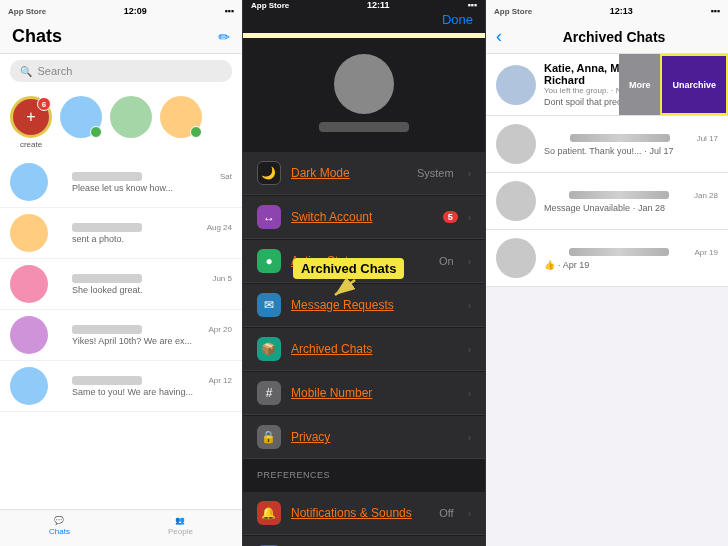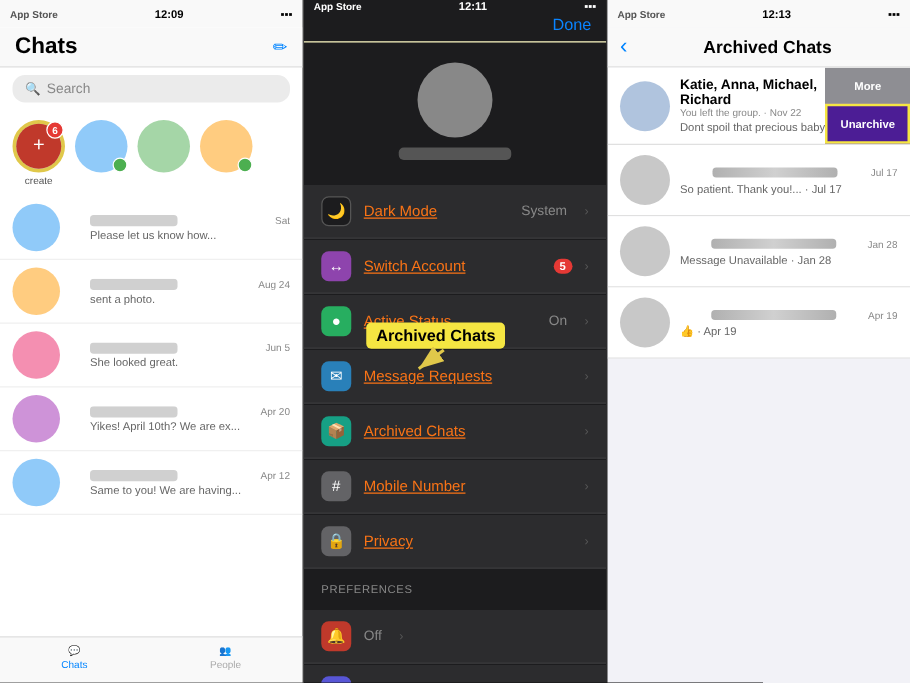--- a/index.html
+++ b/index.html
@@ -428,21 +428,21 @@
     </div>
   </div>
 </div>
 
 <div class="phone phone2">
   <div class="status-bar">
     <span style="font-size:8px;">App Store</span>
     <span>12:11</span>
     <span>▪▪▪</span>
   </div>
-  <div class="nav-bar" style="border-bottom:1px solid #fef9c3;">
+  <div class="nav-bar" style="border-bottom:5px solid #fef9c3;">
     <span class="done-btn">Done</span>
   </div>
   <div class="profile-section">
     <div class="profile-avatar" style="background:#888;"></div>
     <div class="profile-name-bar"></div>
   </div>
   <div class="settings-group">
 
     <div class="settings-row">
       <div class="settings-icon icon-dark">🌙</div>
@@ -487,20 +487,21 @@
       <div class="settings-icon icon-gray2">🔒</div>
       <span class="settings-label">Privacy</span>
       <span class="settings-chevron">›</span>
     </div>
   </div>
   <div class="section-label">PREFERENCES</div>
   <div class="settings-group">
 
     <div class="settings-row">
       <div class="settings-icon icon-red">🔔</div>
+      <span class="settings-label">Notifications &amp; Sounds</span>
       <span class="settings-value">Off</span>
       <span class="settings-chevron">›</span>
     </div>
 
     <div class="settings-row">
       <div class="settings-icon icon-indigo">👥</div>
 
     </div>
   </div>
 
@@ -525,21 +526,21 @@
       <div class="archived-avatar" style="background:#b0c4de;"></div>
       <div class="archived-info" style="flex:1;overflow:hidden;">
         <div style="display:flex;justify-content:space-between;align-items:center;">
           <span class="archived-name">Katie, Anna, Michael, Richard</span>
           <span class="archived-meta">Nov 22</span>
         </div>
         <div class="archived-sub">You left the group. · Nov 22</div>
         <div class="archived-preview">Dont spoil that precious baby...</div>
       </div>
 
-      <div style="position:absolute;right:0;top:0;bottom:0;display:flex;align-items:stretch;flex-direction:column;">
+      <div style="position:absolute;right:0;top:0;bottom:0;display:flex;align-items:stretch;">
         <div class="action-btn action-more">More</div>
         <div class="action-btn action-unarchive" style="border:2px solid #f5e642;">Unarchive</div>
       </div>
     </div>
 
     <div class="archived-item">
       <div class="archived-avatar" style="background:#c8c8c8;"></div>
       <div class="archived-info">
         <div style="display:flex;justify-content:space-between;align-items:center;">
           <div class="blurred-bar" style="width:100px;height:8px;"></div>

